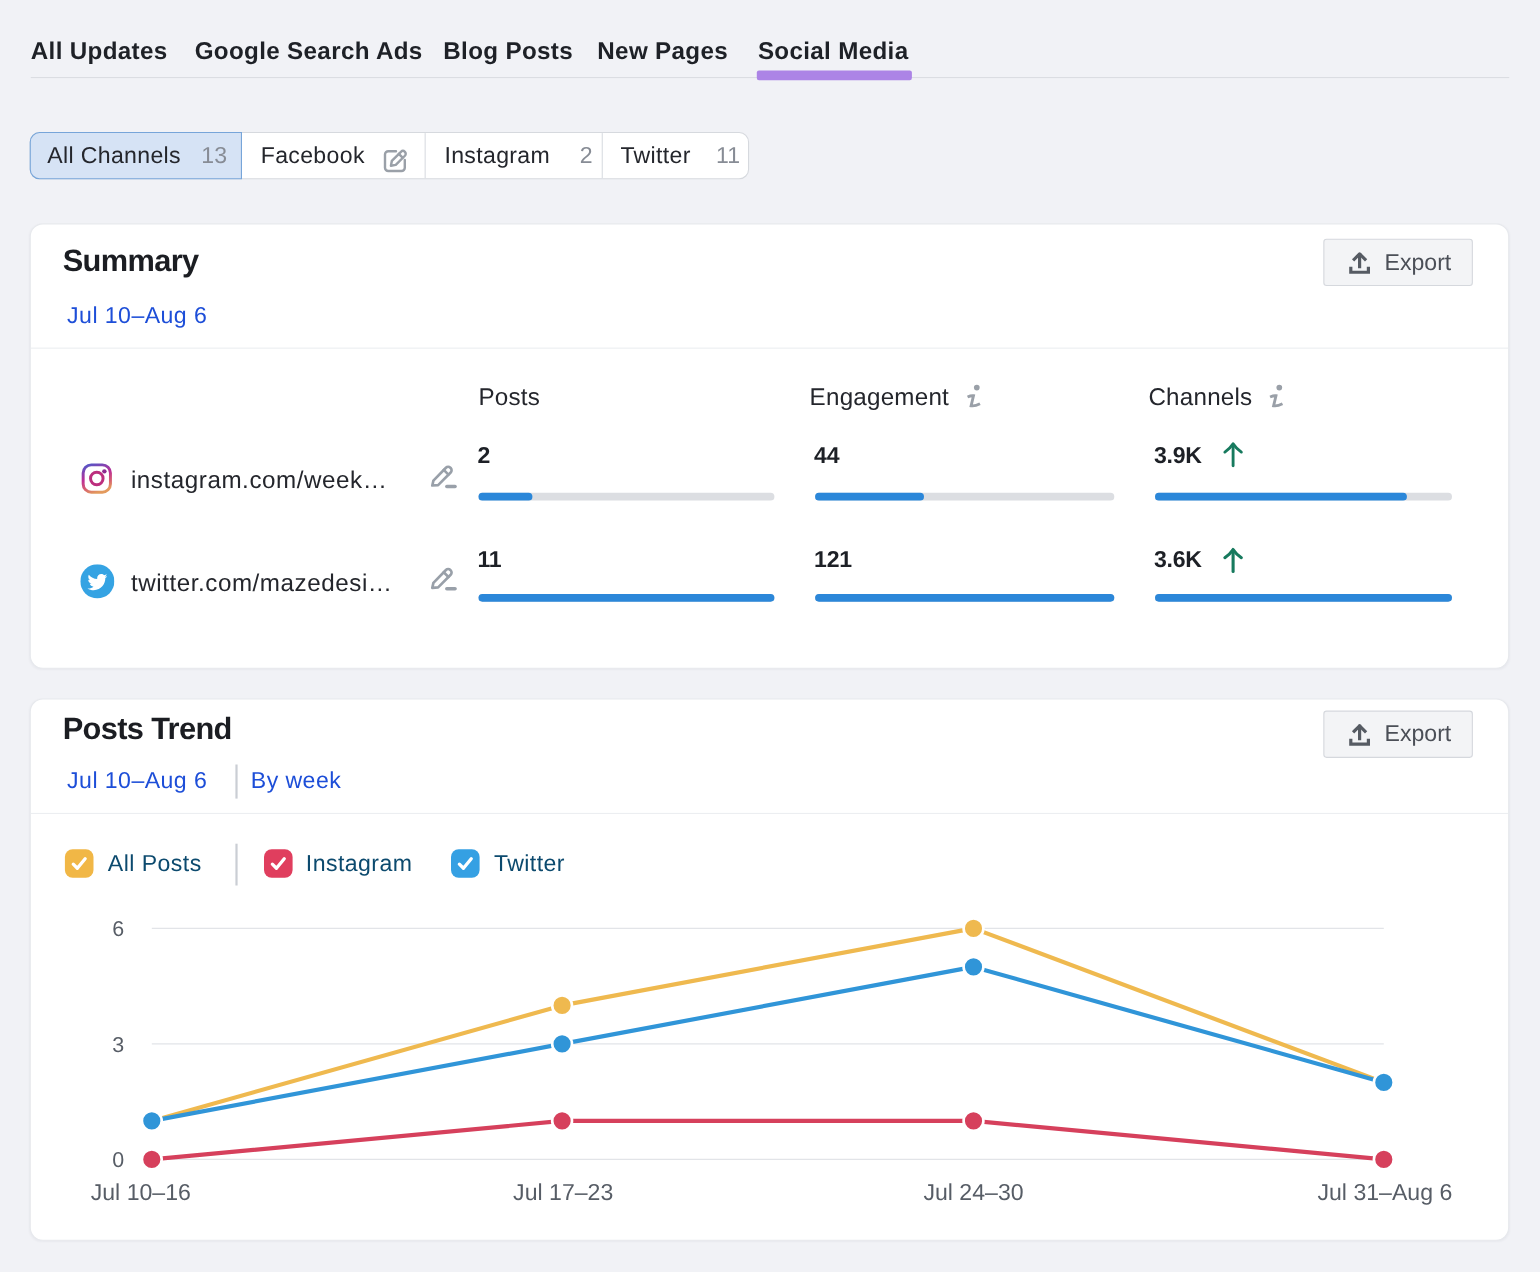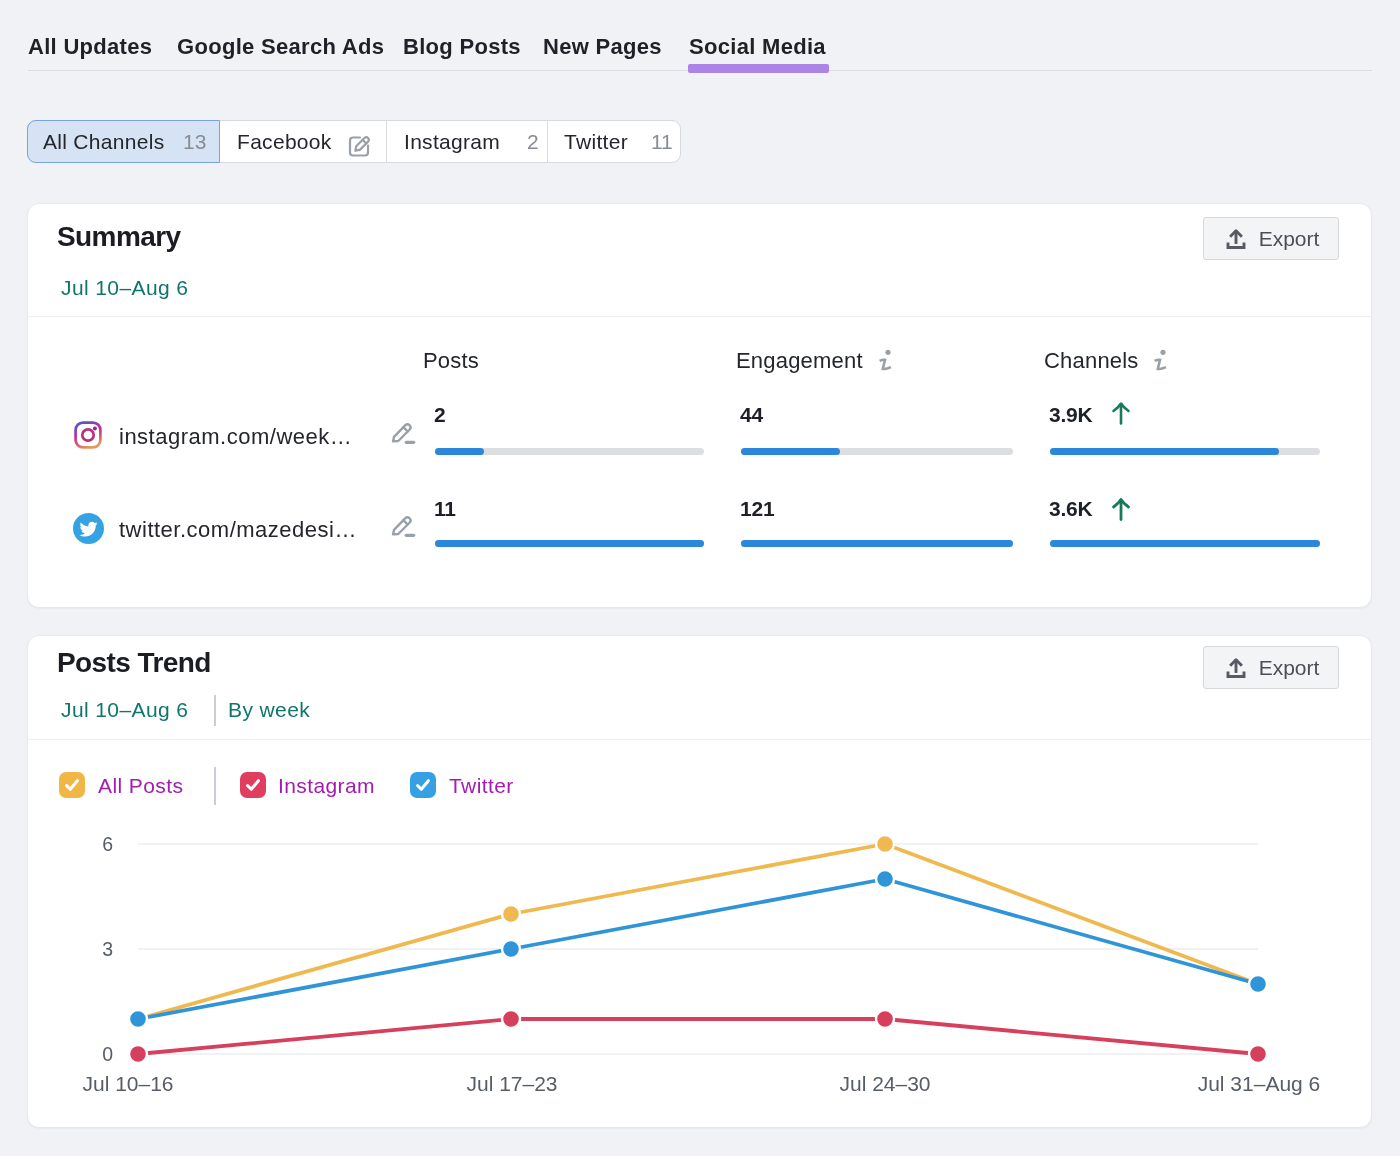--- a/index.html
+++ b/index.html
@@ -7,26 +7,26 @@
   body { background:#f1f2f6; font-family:"Liberation Sans", sans-serif; position:relative; overflow:hidden; }
   .abs { position:absolute; }
   .card { position:absolute; background:#fff; border:1px solid #e7e9ed; border-radius:12px; box-shadow:0 1px 2px rgba(30,35,50,0.04); }
   .hline { position:absolute; height:1px; background:#eceef1; left:0; right:0; }
   .bar-track { position:absolute; height:7px; border-radius:3.5px; background:#dcdee2; }
   .bar-fill { position:absolute; height:7px; border-radius:3.5px; background:#2b87d9; top:0; left:0; }
   .val { position:absolute; font-size:21px; font-weight:bold; color:#1d2026; letter-spacing:-0.2px; }
   .colhead { position:absolute; font-size:22px; color:#24262c; letter-spacing:0.2px; }
   .rowlabel { position:absolute; font-size:22px; color:#24262c; letter-spacing:0.5px; }
   .title { position:absolute; font-size:28px; font-weight:bold; color:#1b1d22; letter-spacing:-0.6px; }
-  .datetxt { position:absolute; font-size:21px; color:#0f766e; letter-spacing:0.4px; }
+  .datetxt { position:absolute; font-size:21px; color:#1d4ed8; letter-spacing:0.4px; }
   .exportbtn { position:absolute; width:136px; height:43px; background:#f3f4f6; border:1px solid #d5d8dd; border-radius:3px; display:flex; align-items:center; justify-content:center; gap:10px; color:#4b4f57; font-size:21px; }
   .tab { position:absolute; top:34px; font-size:22px; font-weight:bold; color:#1e2127; letter-spacing:0.3px; white-space:nowrap; }
   .seg-txt { font-size:21px; color:#24262c; white-space:nowrap; letter-spacing:0.3px; }
   .seg-count { font-size:21px; color:#878c95; }
-  .legend-label { position:absolute; font-size:21px; color:#a21caf; letter-spacing:0.4px;text-align:right; }
+  .legend-label { position:absolute; font-size:21px; color:#0c4a6e; letter-spacing:0.4px;text-align:right; }
 </style>
 </head>
 <body>
 
 <div class="abs" style="left:28px; top:70px; width:1344px; height:1px; background:#dbdde2;"></div>
 <div class="tab" style="left:28px;">All Updates</div>
 <div class="tab" style="left:177px;">Google Search Ads</div>
 <div class="tab" style="left:403px;">Blog Posts</div>
 <div class="tab" style="left:543px;">New Pages</div>
 <div class="tab" style="left:689px;">Social Media</div>
@@ -55,21 +55,21 @@
   <div class="exportbtn" style="left:1175px; top:13px;">
     <svg width="26" height="26" viewBox="0 0 26 26" fill="none" stroke="#565b63" stroke-width="2.9" stroke-linecap="square">
         <path d="M13 16.5V5.4"></path>
         <path d="M8.1 9.7L13 4.8l4.9 4.9" stroke-linejoin="round"></path>
         <path d="M5 16.5v5h16v-5" stroke-linecap="butt"></path>
       </svg>
     <span>Export</span>
   </div>
   <div class="hline" style="top:112px;"></div>
 
-  <div class="colhead" style="left:395px; top:144px;">Posts</div>
+  <div class="colhead" style="left:407px; top:144px;">Posts</div>
   <div class="colhead" style="left:708px; top:144px;">Engagement</div>
   <div class="abs" style="left:850px; top:145px;"><svg width="16" height="24" viewBox="0 0 16 24">
         <circle cx="10" cy="3.3" r="2.6" fill="#9aa0a8"></circle>
         <path d="M1.6 11.9c2-.9 4.2-1.3 5.4-1.1l-2.2 9.1c2.1 .4 4.9-.2 8.1-1.8" fill="none" stroke="#9aa0a8" stroke-width="2.6"></path>
       </svg></div>
   <div class="colhead" style="left:1016px; top:144px;">Channels</div>
   <div class="abs" style="left:1125px; top:145px;"><svg width="16" height="24" viewBox="0 0 16 24">
         <circle cx="10" cy="3.3" r="2.6" fill="#9aa0a8"></circle>
         <path d="M1.6 11.9c2-.9 4.2-1.3 5.4-1.1l-2.2 9.1c2.1 .4 4.9-.2 8.1-1.8" fill="none" stroke="#9aa0a8" stroke-width="2.6"></path>
       </svg></div>

